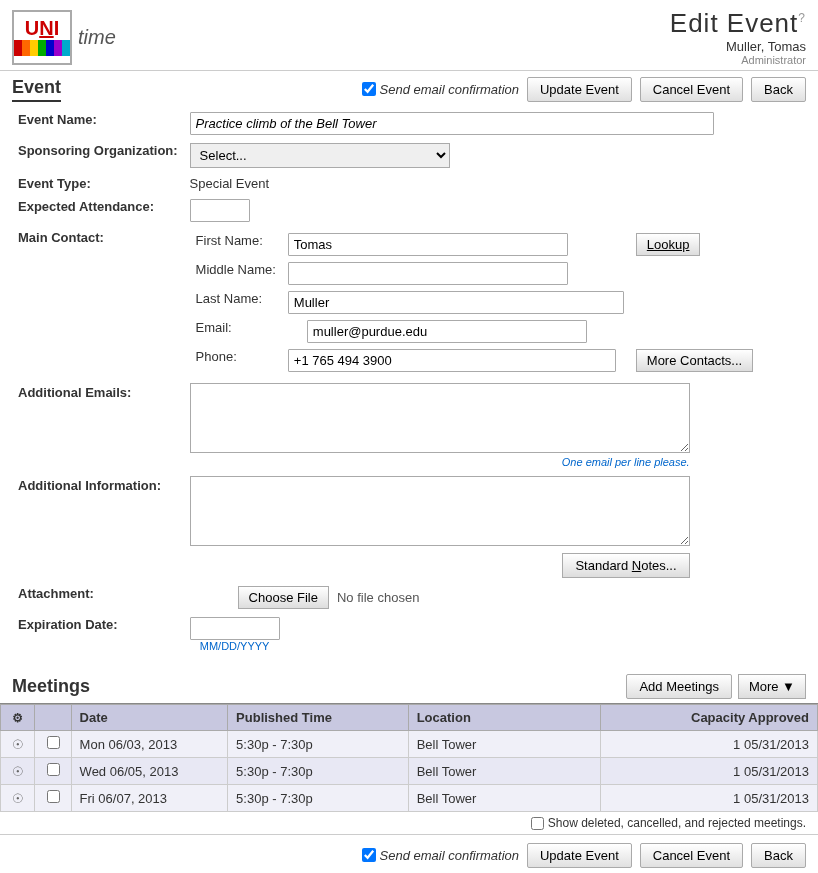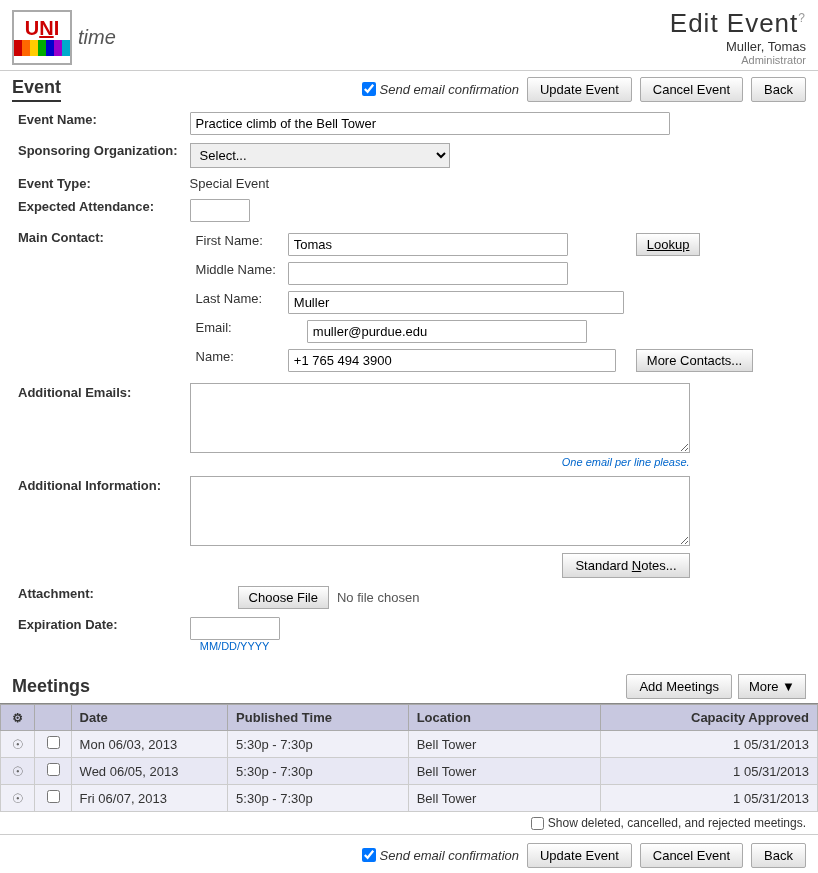--- a/index.html
+++ b/index.html
@@ -145,21 +145,21 @@
       <button class="btn">Back</button>
     </div>
   </div>
 
   <table class="form-table">
     <tbody>
 
       <tr>
         <td class="form-label">Event Name:</td>
         <td>
-          <input type="text" class="w-large" style="width: 480px;" value="Practice climb of the Bell Tower">
+          <input type="text" class="w-large" style="width: 524px; font-style: italic;" value="Practice climb of the Bell Tower">
         </td>
       </tr>
 
       <tr>
         <td class="form-label">Sponsoring Organization:</td>
         <td>
           <select>
             <option>Select...</option>
           </select>
         </td>
@@ -208,21 +208,21 @@
                 <td></td>
               </tr>
               <tr>
                 <td style="padding:3px 6px;white-space:nowrap;">Email:</td>
                 <td style="padding:3px 6px;">
                   <input type="text" style="width: 280px; margin-left: 19px;" value="muller@purdue.edu">
                 </td>
                 <td></td>
               </tr>
               <tr>
-                <td style="padding:3px 6px;white-space:nowrap;">Name:</td>
+                <td style="padding:3px 6px;white-space:nowrap;">Phone:</td>
                 <td style="padding:3px 6px;">
                   <input type="text" style="width: 328px;" value="+1 765 494 3900">
                 </td>
                 <td style="padding:3px 6px;">
                   <button class="btn-more-contacts">More Contacts...</button>
                 </td>
               </tr>
             </tbody>
           </table>
         </td>

